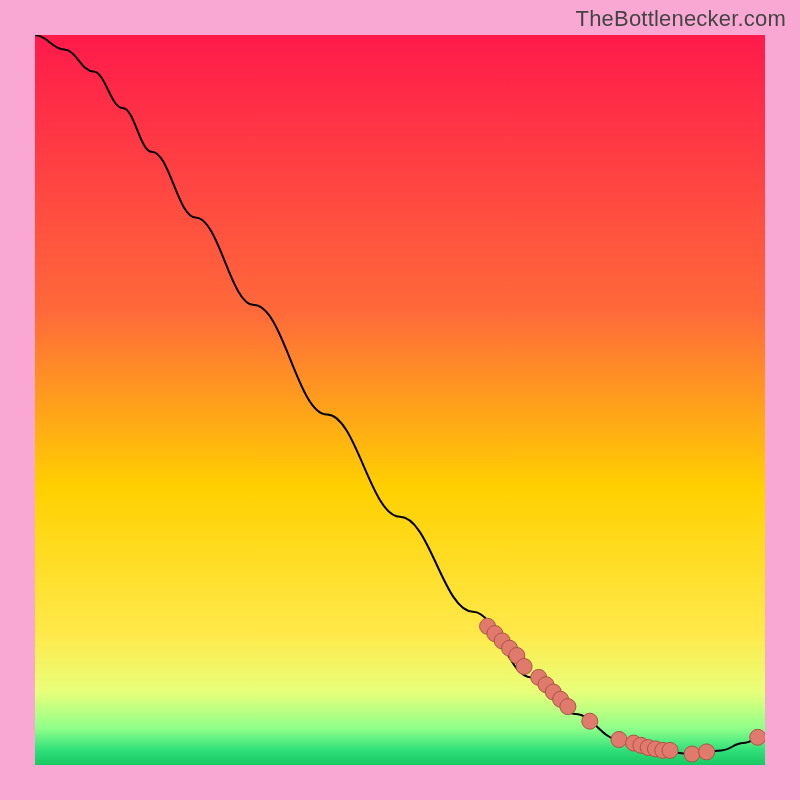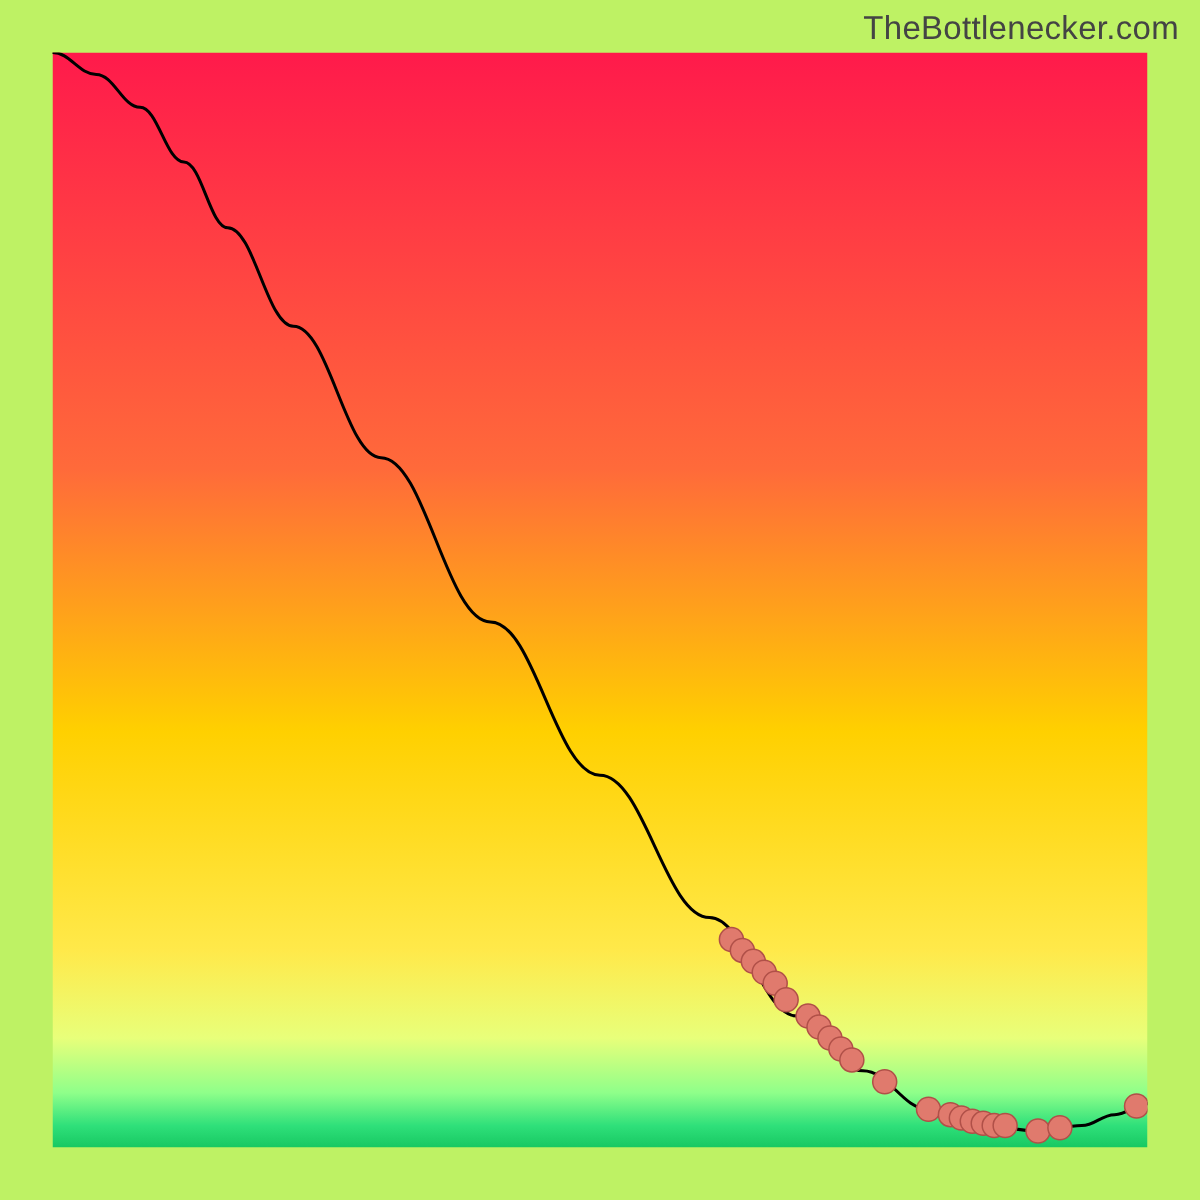--- a/index.html
+++ b/index.html
@@ -1,21 +1,21 @@
 <!DOCTYPE html>
 <html><head>
 <meta charset="utf-8">
 <style>
   * { margin: 0; padding: 0; box-sizing: border-box; }
   html, body { width: 800px; height: 800px; background: #000; overflow: hidden; }
   .stage {
     position: relative;
     width: 800px;
     height: 800px;
-    background: #bef264;
+    background: #f9a8d4;
   }
   .watermark {
     position: absolute;
     top: 6px;
     right: 14px;
     font-family: Arial, Helvetica, sans-serif;
     font-size: 22px;
     color: #444;
     letter-spacing: 0.2px;
     user-select: none;

